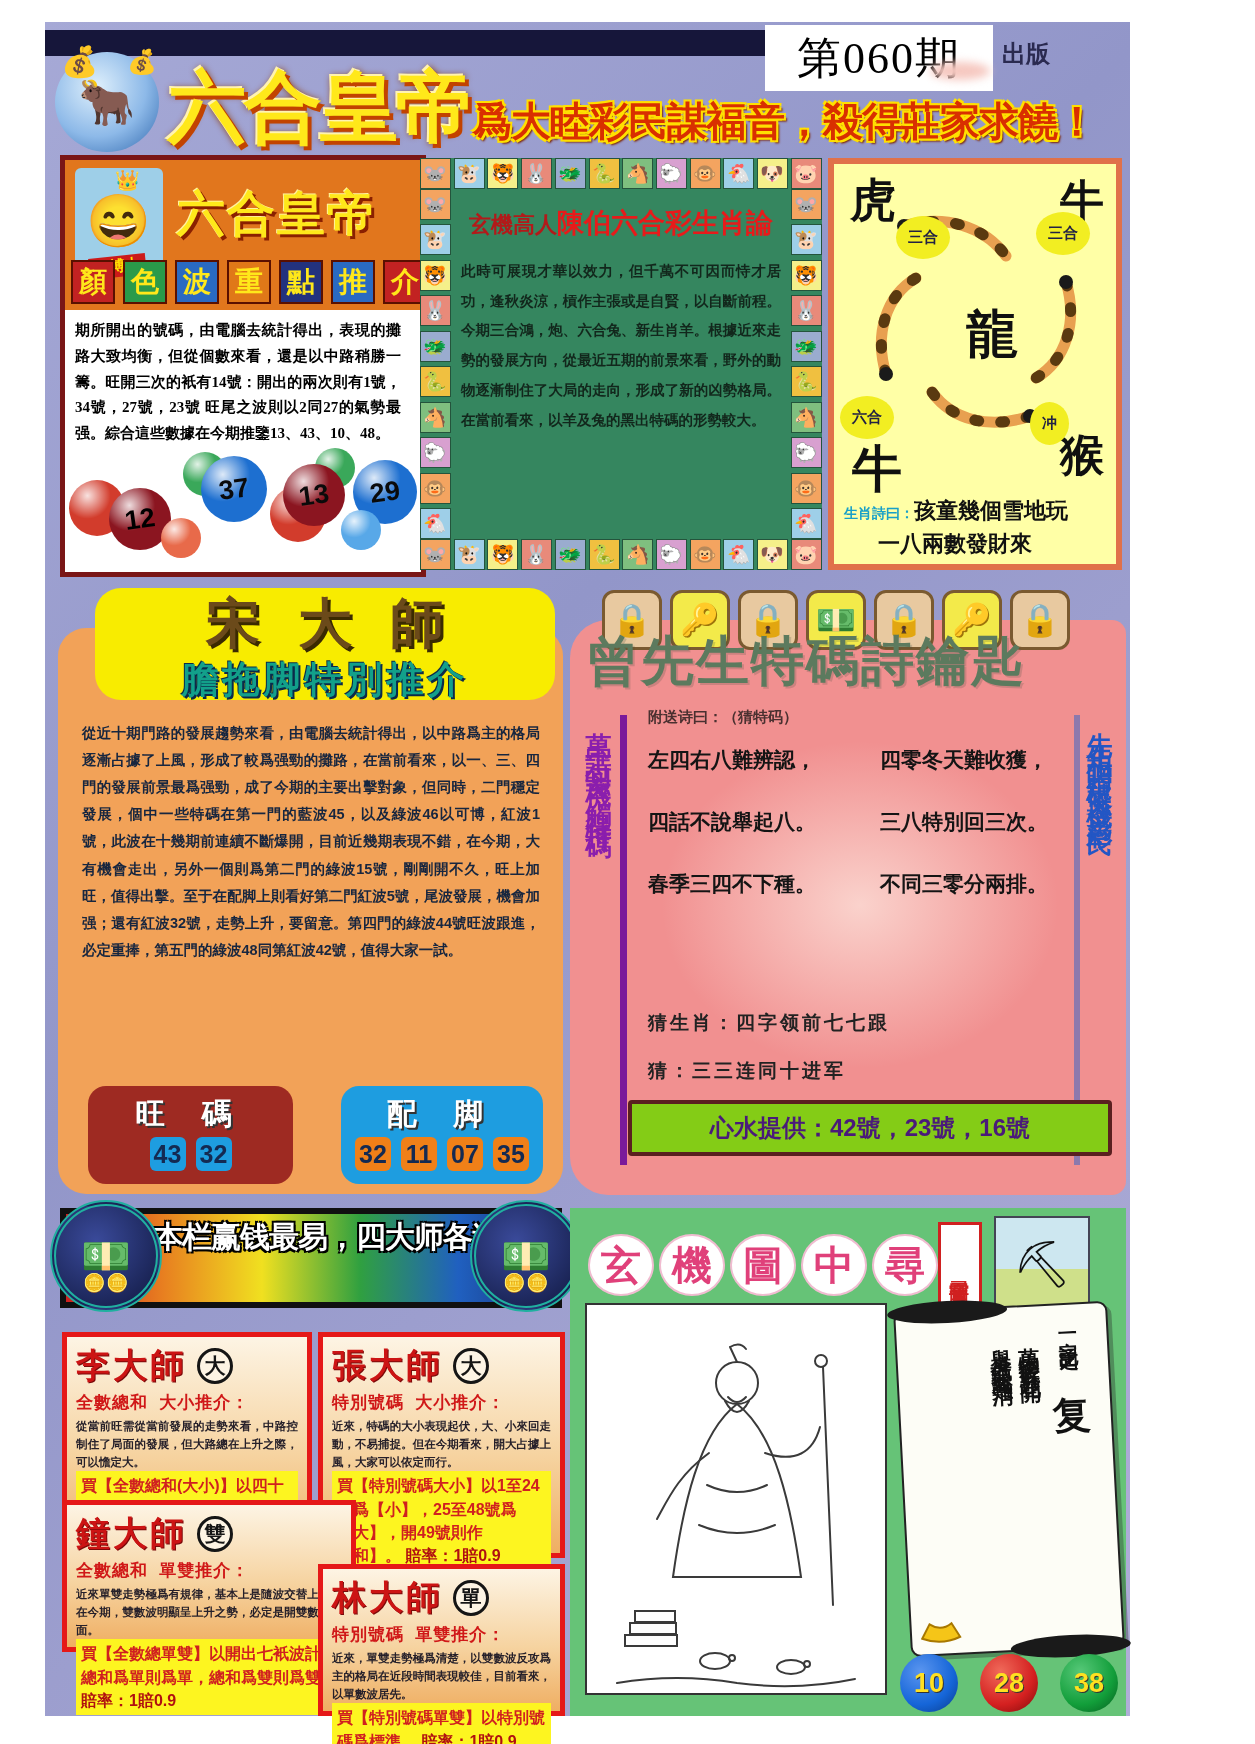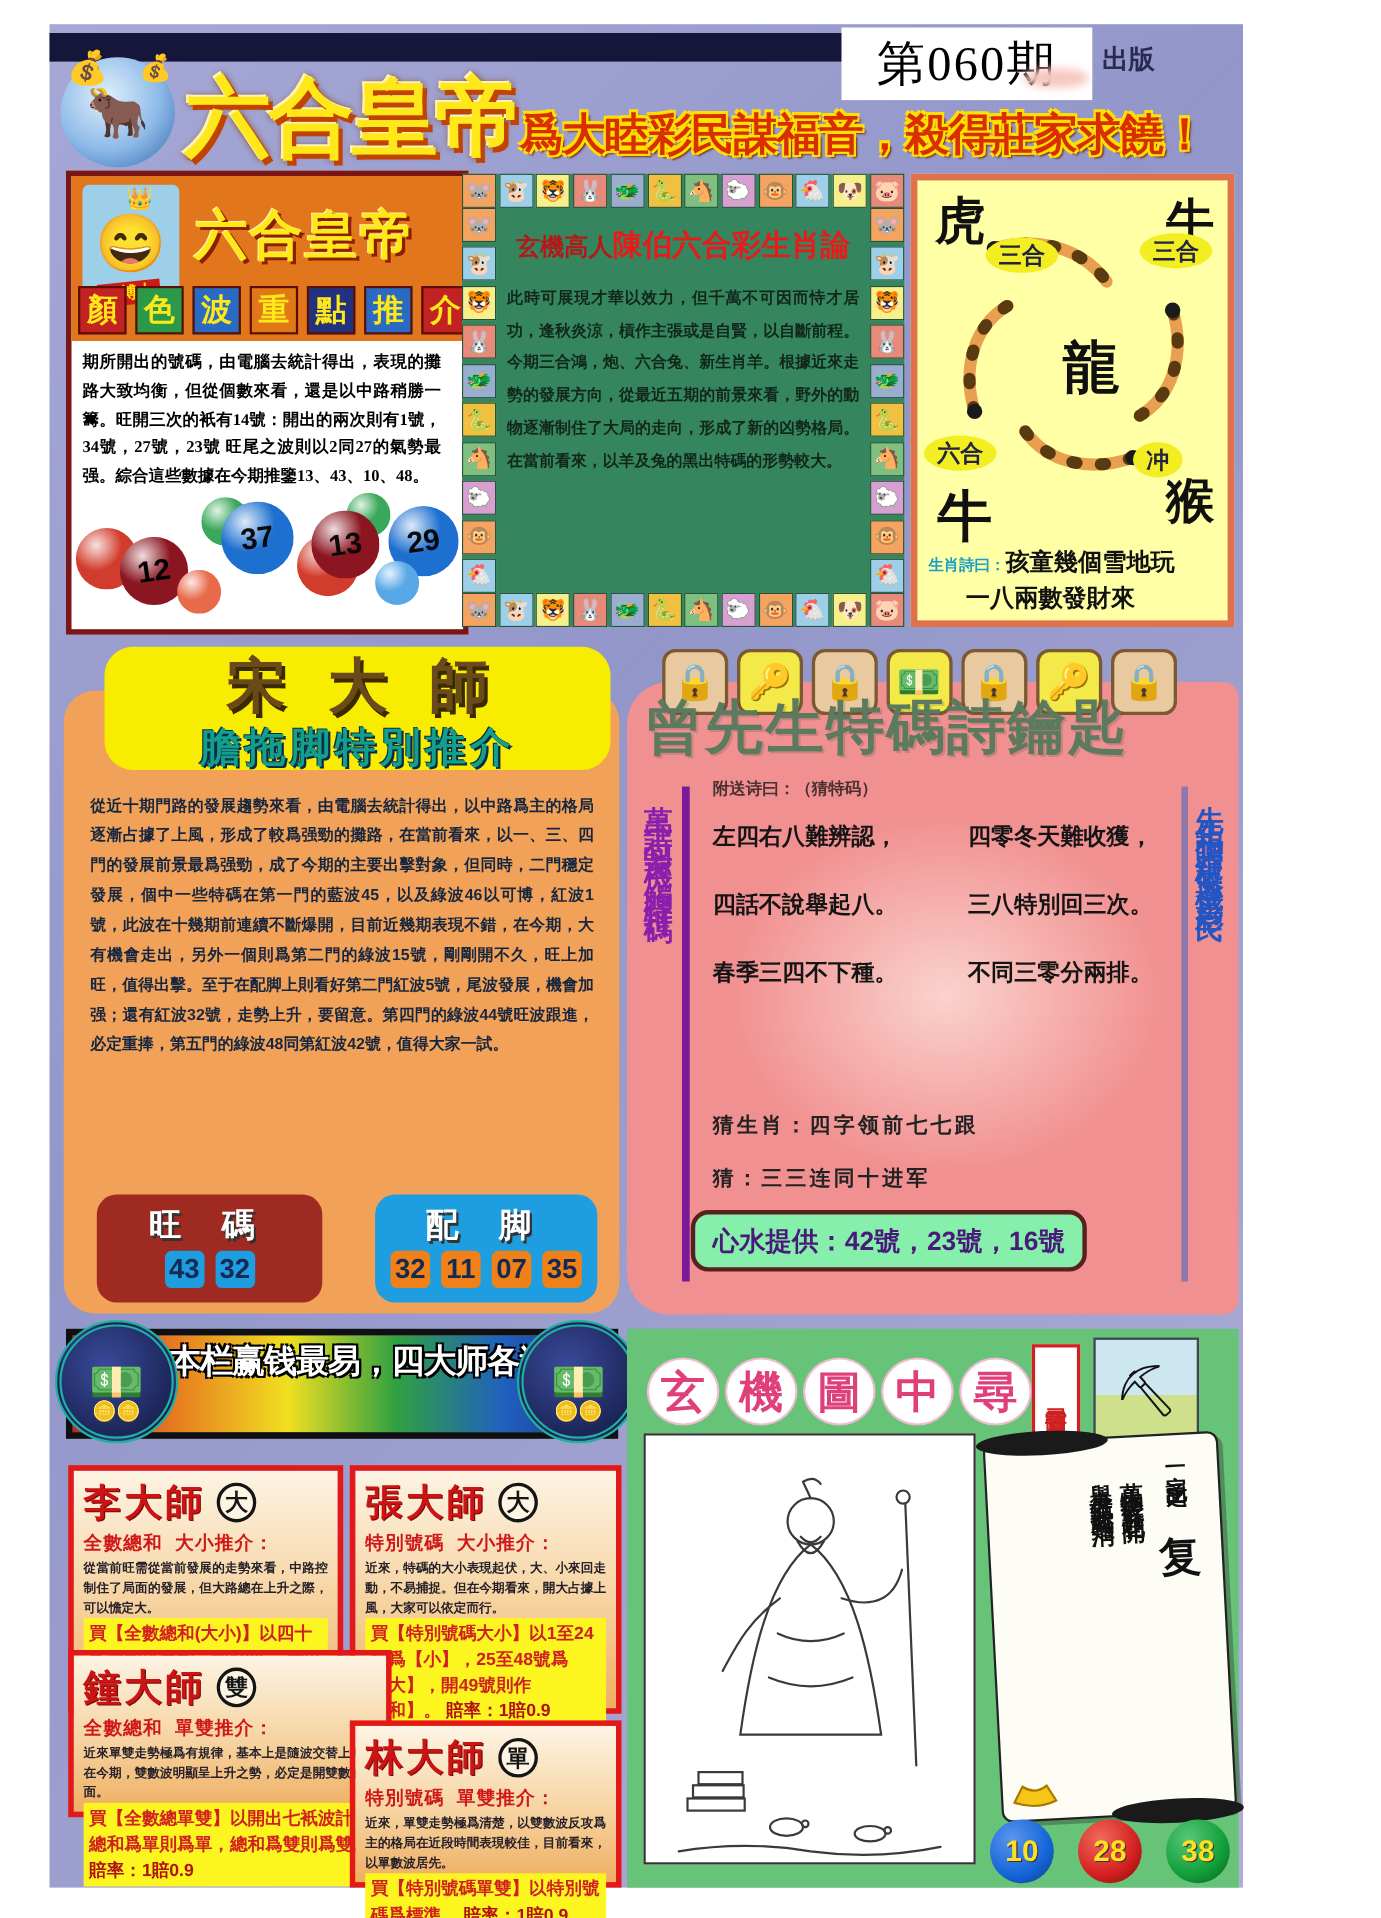--- a/index.html
+++ b/index.html
@@ -61,21 +61,21 @@
   .box2-mid{flex:1;display:flex;}
   .box2-center{flex:1;padding:6px 10px;}
   .b2-title{text-align:center;margin-top:10px;}
   .b2-title .small{font-size:22px;font-weight:bold;color:#b21a1a;}
   .b2-title .big{font-size:27px;font-weight:bold;color:#e81a1a;}
   .b2-body{margin-top:16px;font-size:14.5px;font-weight:bold;color:#12271c;line-height:2.05;text-align:justify;
     font-family:"Liberation Serif",serif;}
   
   .box3{left:828px;top:158px;width:294px;height:412px;background:#ffffa6;border:6px solid #e0714a;box-sizing:border-box;}
   .zchar{position:absolute;font-family:"Liberation Serif",serif;font-weight:bold;color:#101010;}
-  .zoval{position:absolute;background:#f2ee22;border-radius:50%;padding:2px 12px;font-size:21px;font-weight:bold;color:#224;}
+  .zoval{position:absolute;background:#f2ee22;border-radius:50%;padding:12px 12px;font-size:15px;font-weight:bold;color:#224;}
   .b3-poem{position:absolute;left:10px;top:330px;width:265px;line-height:1.5;}
   .b3-poem .lbl{color:#18a0c8;font-size:14px;font-weight:bold;}
   .b3-poem .l1{font-size:22px;font-weight:bold;color:#111;font-family:"Liberation Serif",serif;}
   .b3-poem .l2{font-size:22px;font-weight:bold;color:#111;margin-left:34px;font-family:"Liberation Serif",serif;}
   
   .song-panel{left:58px;top:628px;width:505px;height:566px;background:#f2a258;border-radius:28px;}
   .song-head{position:absolute;left:37px;top:-40px;width:460px;height:112px;background:#f8ec00;border-radius:26px;
     text-align:center;}
   .song-name{font-size:54px;font-weight:bold;color:#6b4a1a;letter-spacing:38px;margin-left:38px;
     text-shadow:3px 3px 0 #3a2a00;}
@@ -109,22 +109,22 @@
   .zeng-right{position:absolute;right:8px;top:92px;height:470px;font-size:26px;font-weight:bold;color:#2356c4;letter-spacing:10px;}
   .zeng-rbar{position:absolute;right:46px;top:95px;width:6px;height:450px;background:#3a66c4;opacity:.55;}
   .zeng-intro{position:absolute;left:78px;top:88px;font-size:15px;font-weight:bold;color:#4a3030;}
   .poem{position:absolute;left:78px;top:126px;width:400px;}
   .poem-row{display:flex;justify-content:space-between;margin-bottom:34px;}
   .poem-row b{font-size:21px;color:#141414;font-weight:bold;font-family:"Liberation Serif",serif;}
   .zeng-guess1{position:absolute;left:78px;top:390px;font-size:19px;font-weight:bold;color:#222;letter-spacing:3px;
     font-family:"Liberation Serif",serif;}
   .zeng-guess2{position:absolute;left:78px;top:438px;font-size:19px;font-weight:bold;color:#222;letter-spacing:3px;
     font-family:"Liberation Serif",serif;}
-  .tips-bar{position:absolute;left:58px;top:480px;width:360px;height:56px;border:4px solid #5a2020;border-radius:16px;
-    background:#86efac;display:flex;align-items:center;justify-content:center;
+  .tips-bar{position:absolute;left:58px;top:480px;width:484px;height:56px;border:4px solid #5a2020;border-radius:4px;
+    background:#84cc16;display:flex;align-items:center;justify-content:center;
     font-size:24px;font-weight:bold;color:#4a1a7a;box-sizing:border-box;}
   
   .banner{left:60px;top:1208px;width:502px;height:100px;border:6px solid #101010;box-sizing:border-box;
     background:linear-gradient(90deg,#cc2020,#e88020,#f0e020,#30a040,#2060c0,#183070);
     display:flex;align-items:center;justify-content:center;}
   .banner-txt{font-size:30px;font-weight:bold;color:#fff;letter-spacing:-1px;
     text-shadow:-2px -2px 0 #000,2px -2px 0 #000,-2px 2px 0 #000,2px 2px 0 #000;}
   .medal{position:absolute;width:112px;height:112px;border-radius:50%;border:6px double #20b0a0;
     background:radial-gradient(circle at 40% 35%,#3a4a9a,#101840);display:flex;align-items:center;
     justify-content:center;font-size:40px;box-sizing:border-box;}

